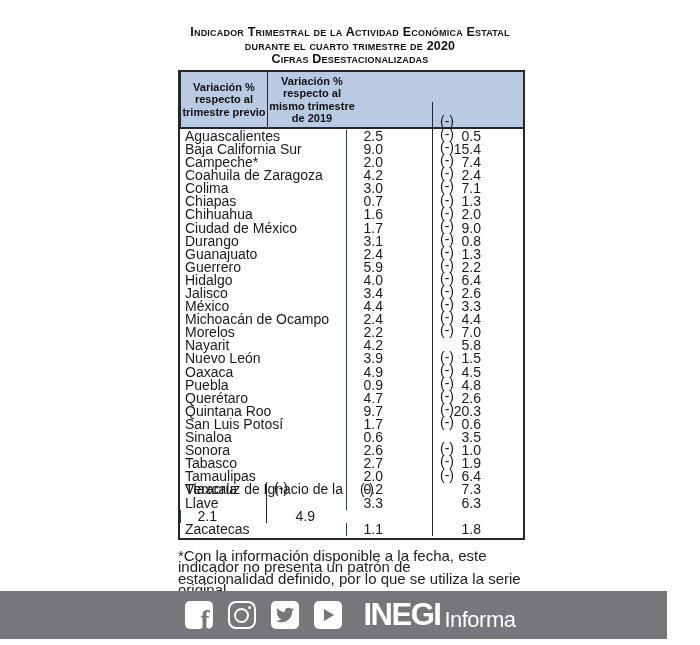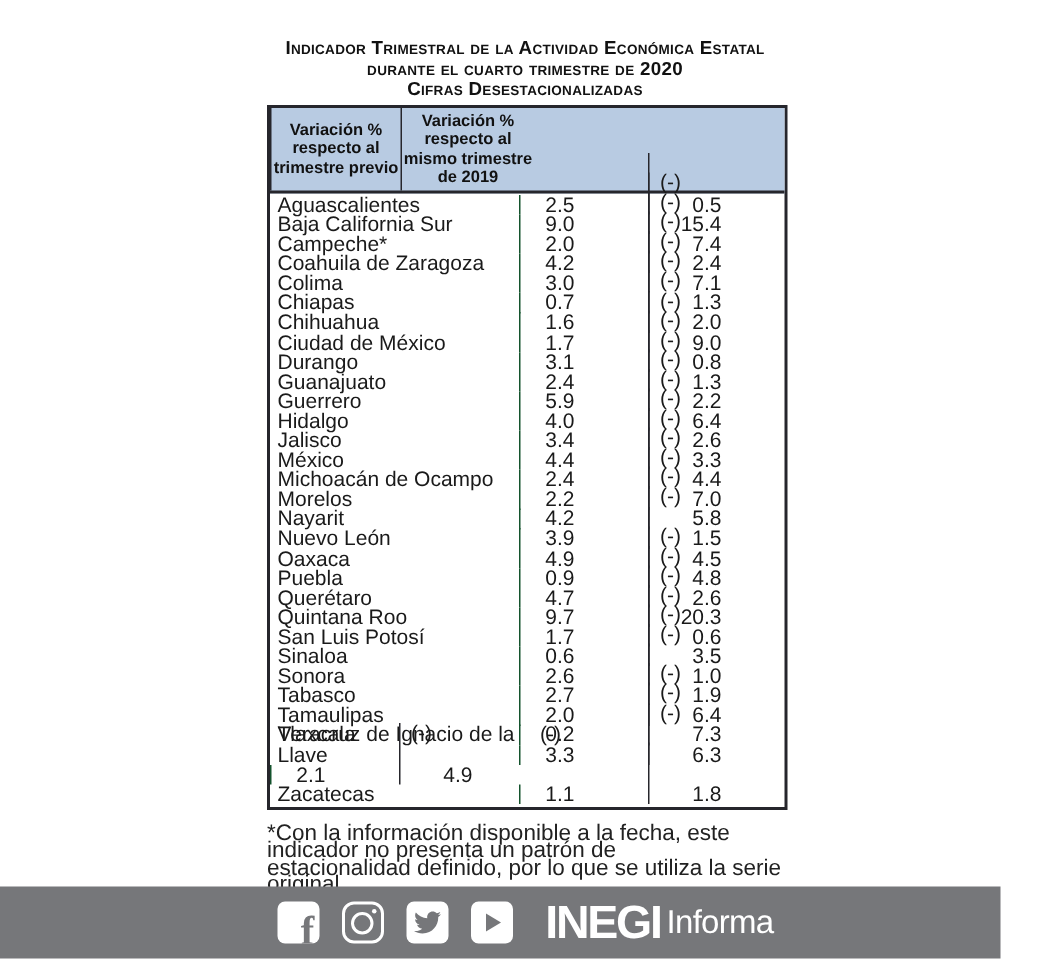--- a/index.html
+++ b/index.html
@@ -64,21 +64,21 @@
   .ig-circle{
     position:absolute;left:50%;top:50%;width:11px;height:11px;margin:-7.5px 0 0 -7.5px;
     border:2px solid #fff;border-radius:50%;
   }
   .ig-dot{position:absolute;top:3px;right:3px;width:3px;height:3px;background:#fff;border-radius:50%;}
   .tw svg{position:absolute;left:4px;top:5px;width:20px;height:18px;fill:#76777a;}
   .yt-play{
     position:absolute;left:10px;top:8px;width:0;height:0;
     border-left:10px solid #76777a;border-top:6px solid transparent;border-bottom:6px solid transparent;
   }
-  .brand{display:flex;align-items:center;color:#fff;}
+  .brand{display:flex;align-items:flex-end;color:#fff;}
   .brand .inegi{font-weight:bold;font-size:31px;letter-spacing:-1.5px;}
   .brand .informa{font-weight:normal;font-size:22px;letter-spacing:-.5px;margin-left:4px;}
 </style>
 </head>
 <body>
 
 <div class="page">
 
   <div class="title-block">
     <div>Indicador Trimestral de la Actividad Económica Estatal</div>

